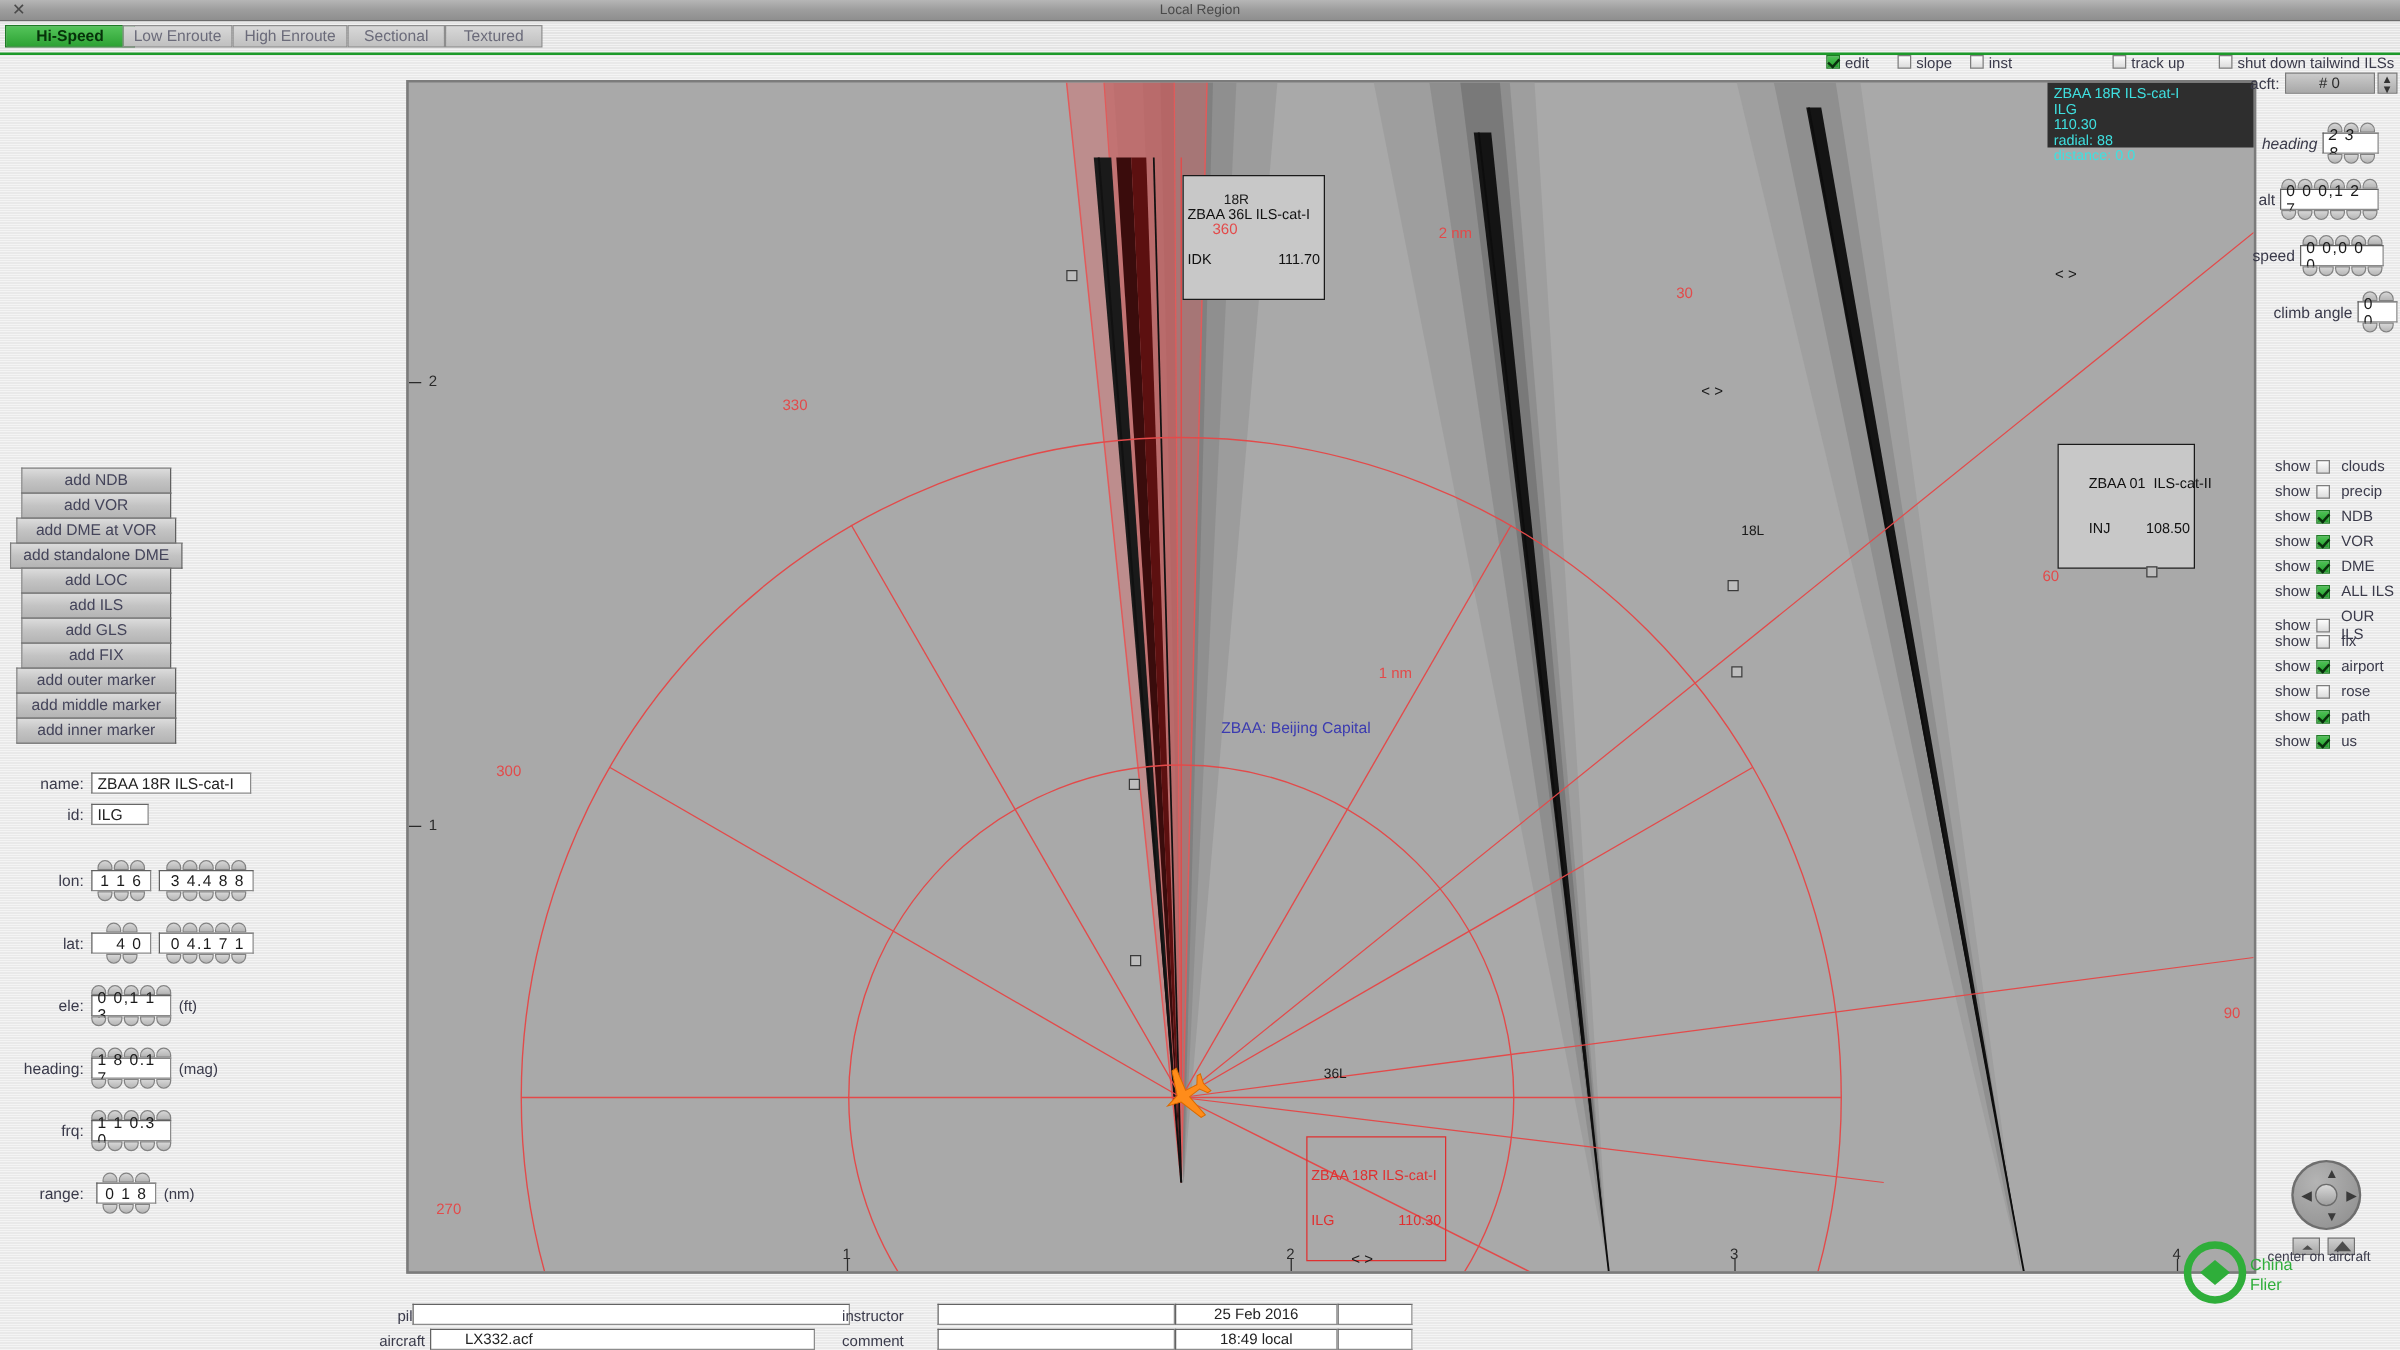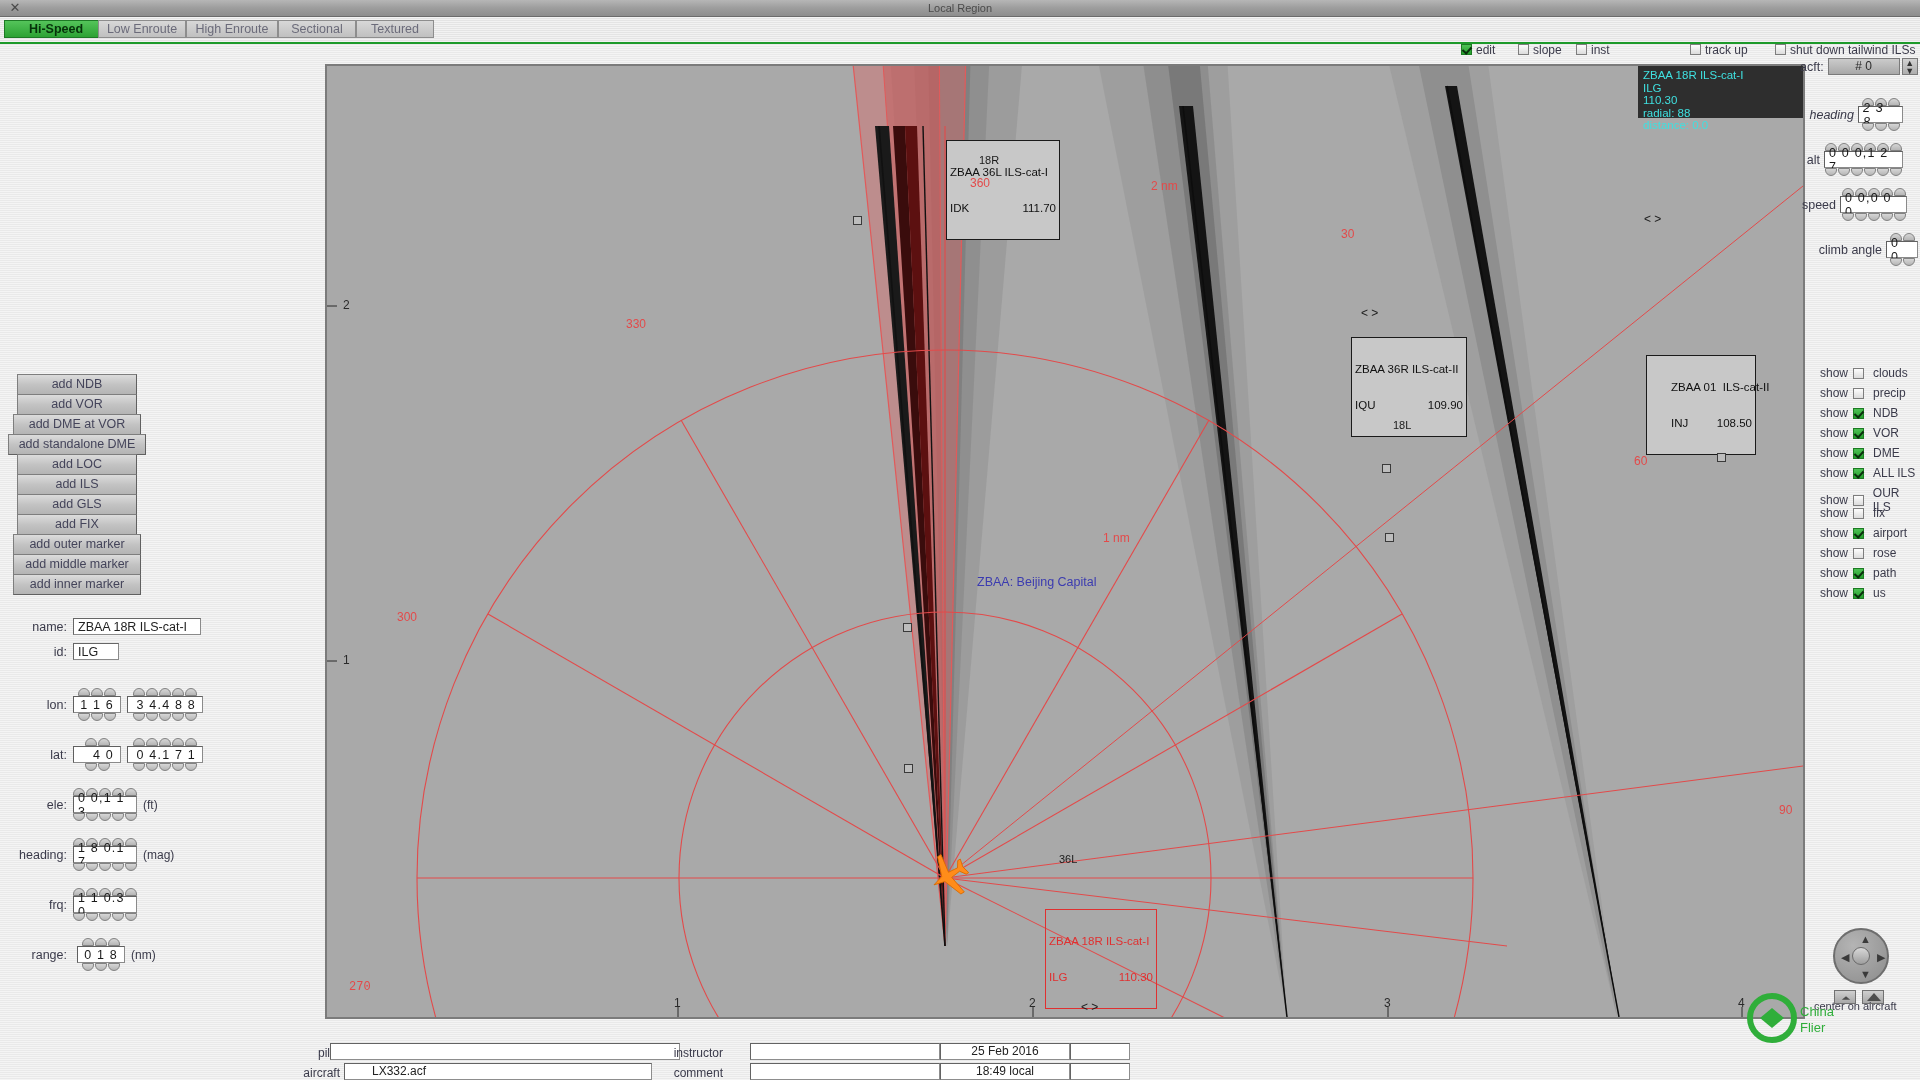--- a/index.html
+++ b/index.html
@@ -303,39 +303,35 @@
   <div id="ils-info"><span>ZBAA 18R ILS-cat-I</span>
 <span>ILG</span>
 <span>110.30</span>
 <span class="grp2">radial: 88</span>
 <span>distance: 0.0</span></div>
 
   <div class="ils-box" style="left:619px; top:74px; width:114px;">
     <div>ZBAA 36L ILS-cat-I</div>
     <div class="row"><span>IDK</span><span>111.70</span></div>
   </div>
-  <div class="ils-box" style="left:1024px; top:271px; width:116px;">
-    <div>ZBAA 36R ILS-cat-II</div>
-    <div class="row"><span>IQU</span><span>109.90</span></div>
-  </div>
   <div class="ils-box" style="left:1319px; top:289px; width:110px;padding-left:24px;">
     <div>ZBAA 01  ILS-cat-II</div>
     <div class="row"><span>INJ</span><span>108.50</span></div>
   </div>
   <div class="ils-box sel" style="left:718px; top:843px; width:112px;">
     <div>ZBAA 18R ILS-cat-I</div>
     <div class="row"><span>ILG</span><span>110.30</span></div>
   </div>
 
   <div class="ap-name" style="left:650px; top:509px;">ZBAA: Beijing Capital</div>
 
   <div class="rose-num" style="left:643px; top:110px;">360</div>
   <div class="rose-num" style="left:299px; top:251px;">330</div>
   <div class="rose-num" style="left:70px;  top:544px;">300</div>
-  <div class="rose-num" style="left:22px;  top:914px;font-family:Liberation Mono, monospace;">270</div>
+  <div class="rose-num" style="left:22px;  top:894px;">270</div>
   <div class="rose-num" style="left:1014px;top:161px;">30</div>
   <div class="rose-num" style="left:1307px;top:388px;">60</div>
   <div class="rose-num" style="left:1452px;top:737px;">90</div>
 
   <div class="ring-lbl" style="left:824px; top:113px;">2 nm</div>
   <div class="ring-lbl" style="left:776px; top:465px;">1 nm</div>
 
   <div class="axis-lbl" style="left:16px;  top:232px;">2</div>
   <div class="axis-lbl" style="left:16px;  top:587px;">1</div>
   <div class="axis-lbl" style="left:347px; top:930px;">1</div>

